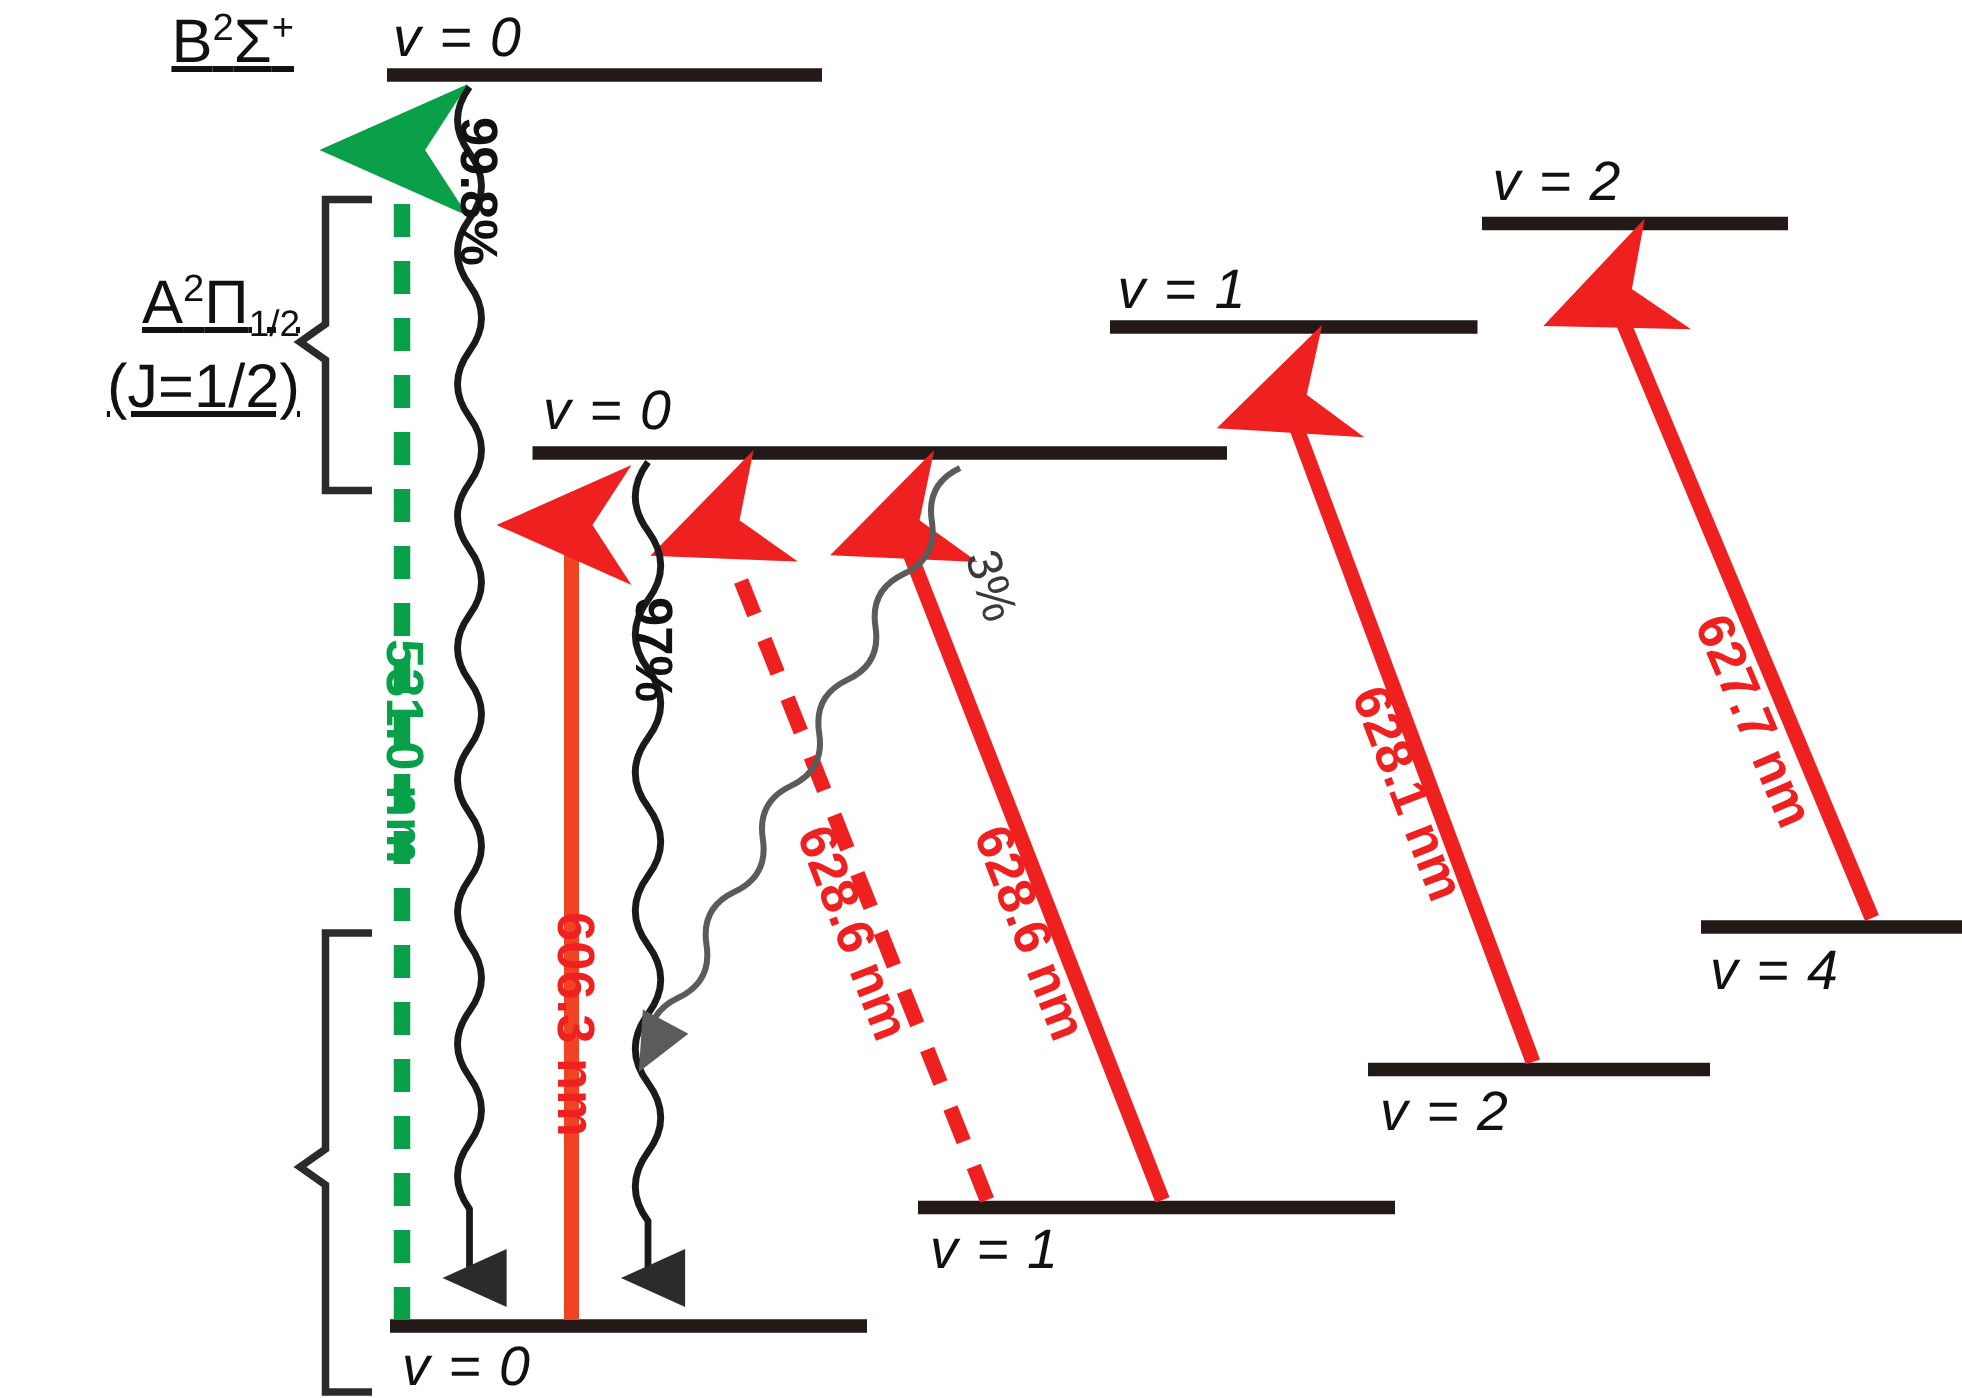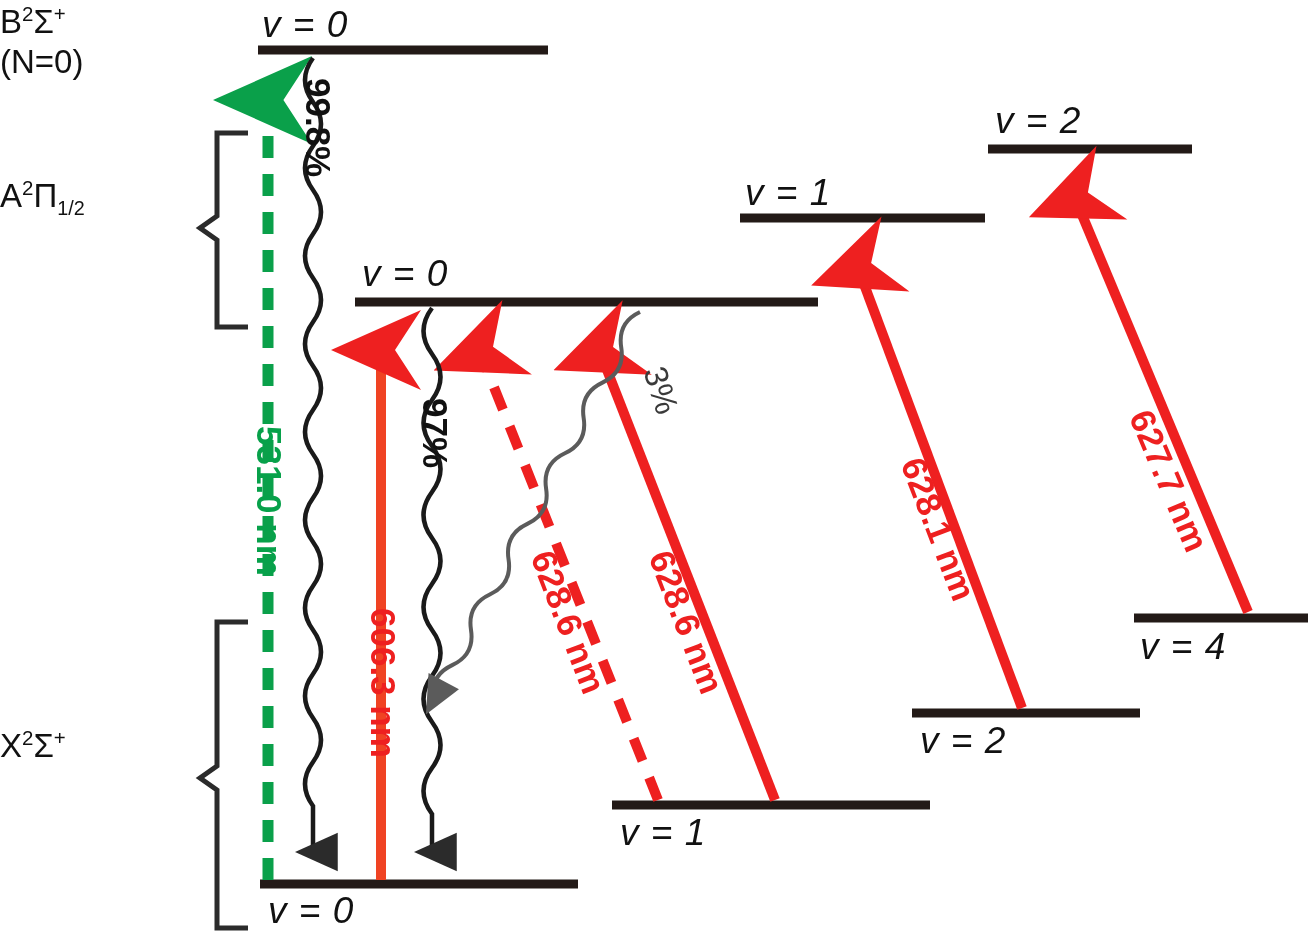--- a/index.html
+++ b/index.html
@@ -28,23 +28,24 @@
     font-family: "Liberation Sans", sans-serif;
   }
   .lvl-label {
     font-style: italic;
     font-size: 37px;
     font-weight: 500;
     letter-spacing: 1px;
     text-align: right;
   }
   .state-label {
-    font-size: 33px;
+    font-size: 41px;
     line-height: 1.22;
-    text-align: left;
+    text-align: right;
+    text-decoration: underline;
   }
   .state-label sup {
     font-size: 0.62em;
     vertical-align: super;
   }
   .state-label sub {
     font-size: 0.60em;
     vertical-align: sub;
     margin-top: 27px;
   }
@@ -150,33 +151,30 @@
                q-15,20 0,40 q15,20 0,40 q-15,20 0,40 q15,20 0,40
                q-15,20 0,40 q15,20 0,40 q-15,20 0,40 q15,20 0,40
                q-15,20 0,40 q15,20 0,40 q-15,20 0,40 L640,752" marker-end="url(#arrGray)"></path>
     </g>
   </svg>
 
   <div class="state-label" style="left:0px; top:2px; width:196px;">
     <div>
       B<sup>2</sup>Σ<sup>+</sup>
     </div>
-    <div>(N=0)</div>
   </div>
 
   <div class="state-label" style="left:0px; top:176px; width:200px;">
     <div>
       A<sup>2</sup>Π<sub>1/2</sub>
     </div>
+    <div>(J=1/2)</div>
   </div>
 
   <div class="state-label" style="left:0px; top:726px; width:196px;">
-    <div>
-      X<sup>2</sup>Σ<sup>+</sup>
-    </div>
   </div>
 
   <div class="lvl-label" style="left:262px; top:4px;">v = 0</div>
 
   <div class="lvl-label" style="left:362px; top:253px;">v = 0</div>
 
   <div class="lvl-label" style="left:745px; top:172px;">v = 1</div>
 
   <div class="lvl-label" style="left:995px; top:100px;">v = 2</div>
 

